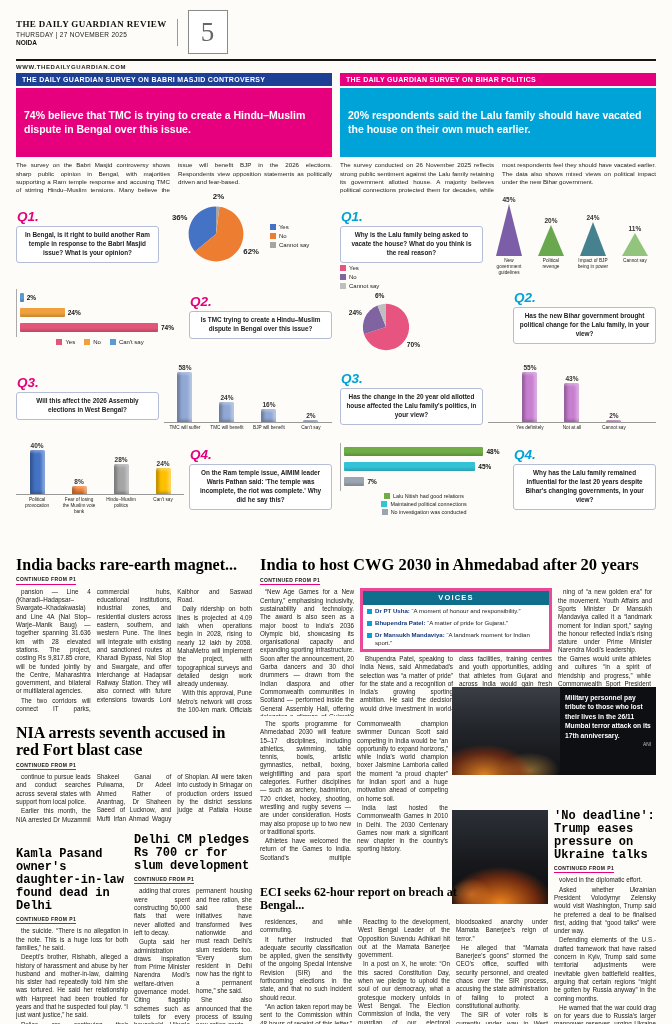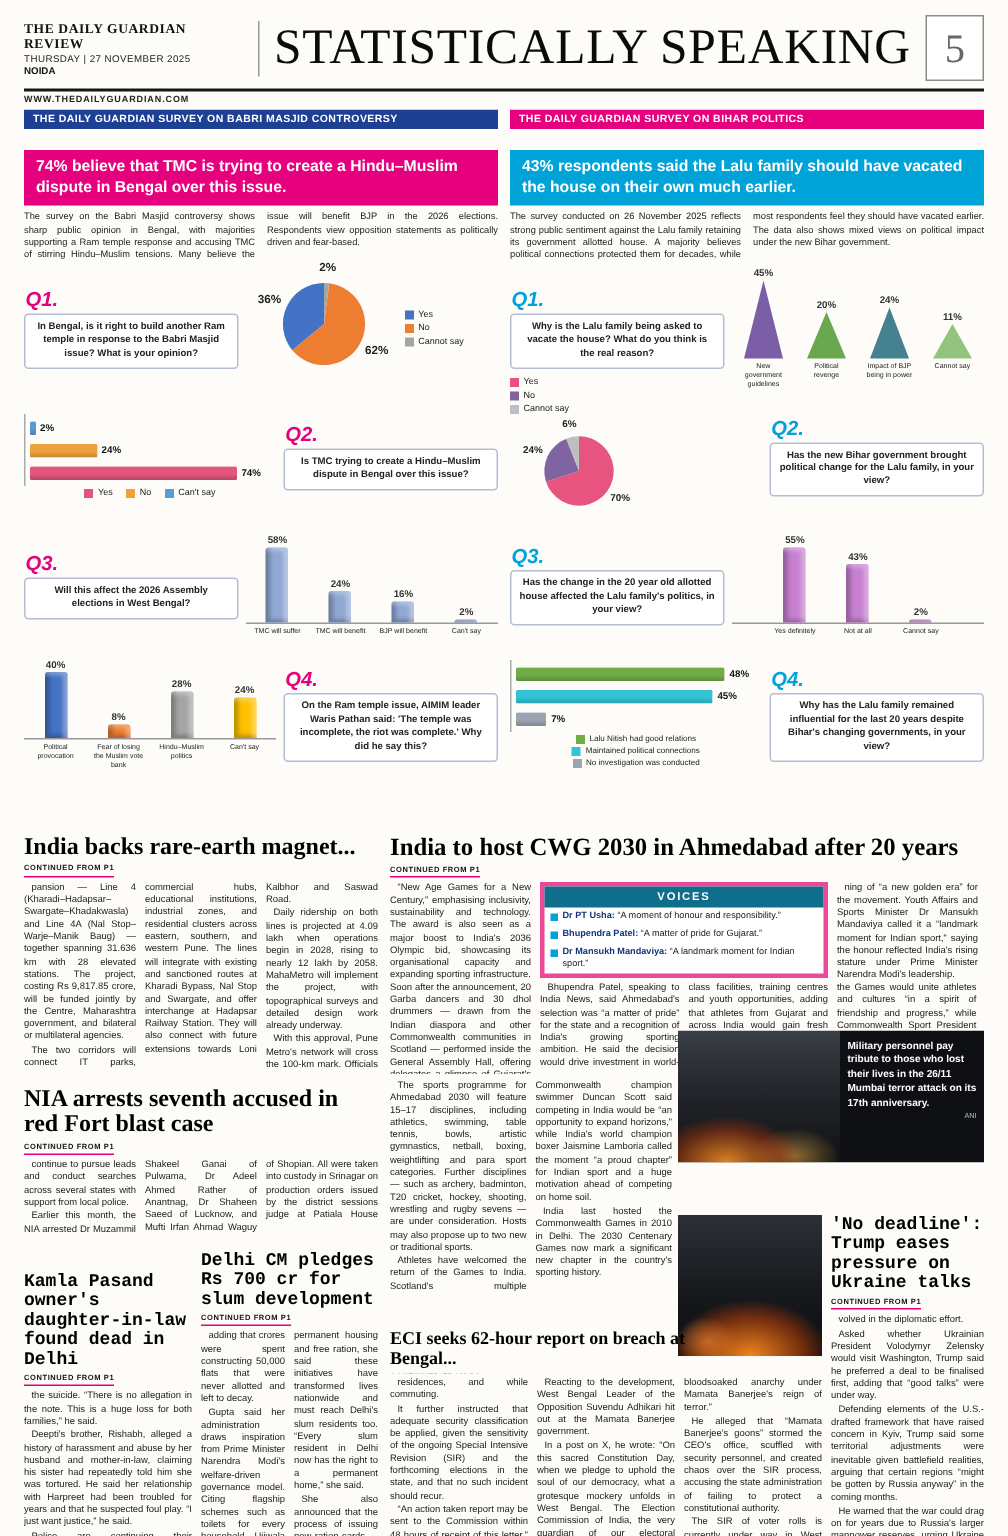--- a/index.html
+++ b/index.html
@@ -14,21 +14,21 @@
   .m-title{flex:1;text-align:center;font-family:"Liberation Serif",serif;font-size:33px;letter-spacing:.5px;white-space:nowrap;color:#0b0b0b;}
   .pagebox{width:38px;height:42px;border:1.5px solid #8a8a8a;display:flex;align-items:center;justify-content:center;font-family:"Liberation Serif",serif;font-size:27px;color:#666;background:#fff;}
   .m-rule{border-top:2px solid #161616;margin:0 16px;}
   .website{font-size:6px;font-weight:bold;letter-spacing:.6px;padding:3px 16px 3px;color:#222;}
 
   
   .surveys{display:flex;gap:8px;padding:0 16px;height:446px;}
   .survey{flex:1;min-width:0;overflow:hidden;display:flex;flex-direction:column;}
   .sv-header{color:#fff;font-weight:bold;font-size:7px;letter-spacing:.3px;padding:3px 6px;}
   .bg-blue{background:#1d3f94;} .bg-pink{background:#e6007e;} .bg-cyan{background:#00a3d8;}
-  .banner{color:#fff;font-weight:bold;font-size:10.5px;line-height:1.3;padding:5px 8px;margin-top:14px;}
+  .banner{color:#fff;font-weight:bold;font-size:10.5px;line-height:1.3;padding:21px 8px;margin-top:2px;}
   .intro{column-count:2;column-gap:8px;font-size:6.2px;line-height:1.35;text-align:justify;margin:4px 0 1px;color:#222;}
   .qrow{display:flex;gap:5px;align-items:center;margin:2px 0;flex:1;min-height:0;}
   .qcol{flex:1;min-width:0;}
   .qcol.narrow{flex:.85;}
   .qlabel{font-style:italic;font-weight:bold;font-size:13.5px;margin:0 0 2px 1px;}
   .t-pink{color:#e6007e;} .t-cyan{color:#00a3d8;}
   .qbox{border:1px solid #b5bdd6;border-radius:3px;padding:4px 5px;font-size:6.4px;font-weight:bold;line-height:1.4;text-align:center;color:#222;background:#fff;}
 
   
   .pie-wrap{display:flex;align-items:center;gap:2px;}
@@ -99,21 +99,20 @@
 <body>
 
 <div class="page">
 
   <div class="masthead">
     <div class="brand-block">
       <div class="brand">THE DAILY GUARDIAN REVIEW</div>
       <div class="m-date">THURSDAY | 27 NOVEMBER 2025</div>
       <div class="m-city">NOIDA</div>
     </div>
-    <div class="m-title">STATISTICALLY SPEAKING</div>
     <div class="pagebox">5</div>
   </div>
   <div class="m-rule"></div>
   <div class="website">WWW.THEDAILYGUARDIAN.COM</div>
 
   <div class="surveys">
 
     <section class="survey">
       <div class="sv-header bg-blue">THE DAILY GUARDIAN SURVEY ON BABRI MASJID CONTROVERSY</div>
       <div class="banner bg-pink">74% believe that TMC is trying to create a Hindu–Muslim dispute in Bengal over this issue.</div>
@@ -243,21 +242,21 @@
         </div>
         <div class="qcol narrow">
           <div class="qlabel t-pink">Q4.</div>
           <div class="qbox">On the Ram temple issue, AIMIM leader Waris Pathan said: 'The temple was incomplete, the riot was complete.' Why did he say this?</div>
         </div>
       </div>
     </section>
 
     <section class="survey">
       <div class="sv-header bg-pink">THE DAILY GUARDIAN SURVEY ON BIHAR POLITICS</div>
-      <div class="banner bg-cyan">43% respondents said the Lalu family should have vacated the house on their own much earlier.</div>
+      <div class="banner bg-cyan">20% respondents said the Lalu family should have vacated the house on their own much earlier.</div>
       <p class="intro">The survey conducted on 26 November 2025 reflects strong public sentiment against the Lalu family retaining its government allotted house. A majority believes political connections protected them for decades, while most respondents feel they should have vacated earlier. The data also shows mixed views on political impact under the new Bihar government.</p>
 
       <div class="qrow">
         <div class="qcol narrow">
           <div class="qlabel t-cyan">Q1.</div>
           <div class="qbox">Why is the Lalu family being asked to vacate the house? What do you think is the real reason?</div>
         </div>
         <div class="qcol">
           <div>
               <div class="colchart">

